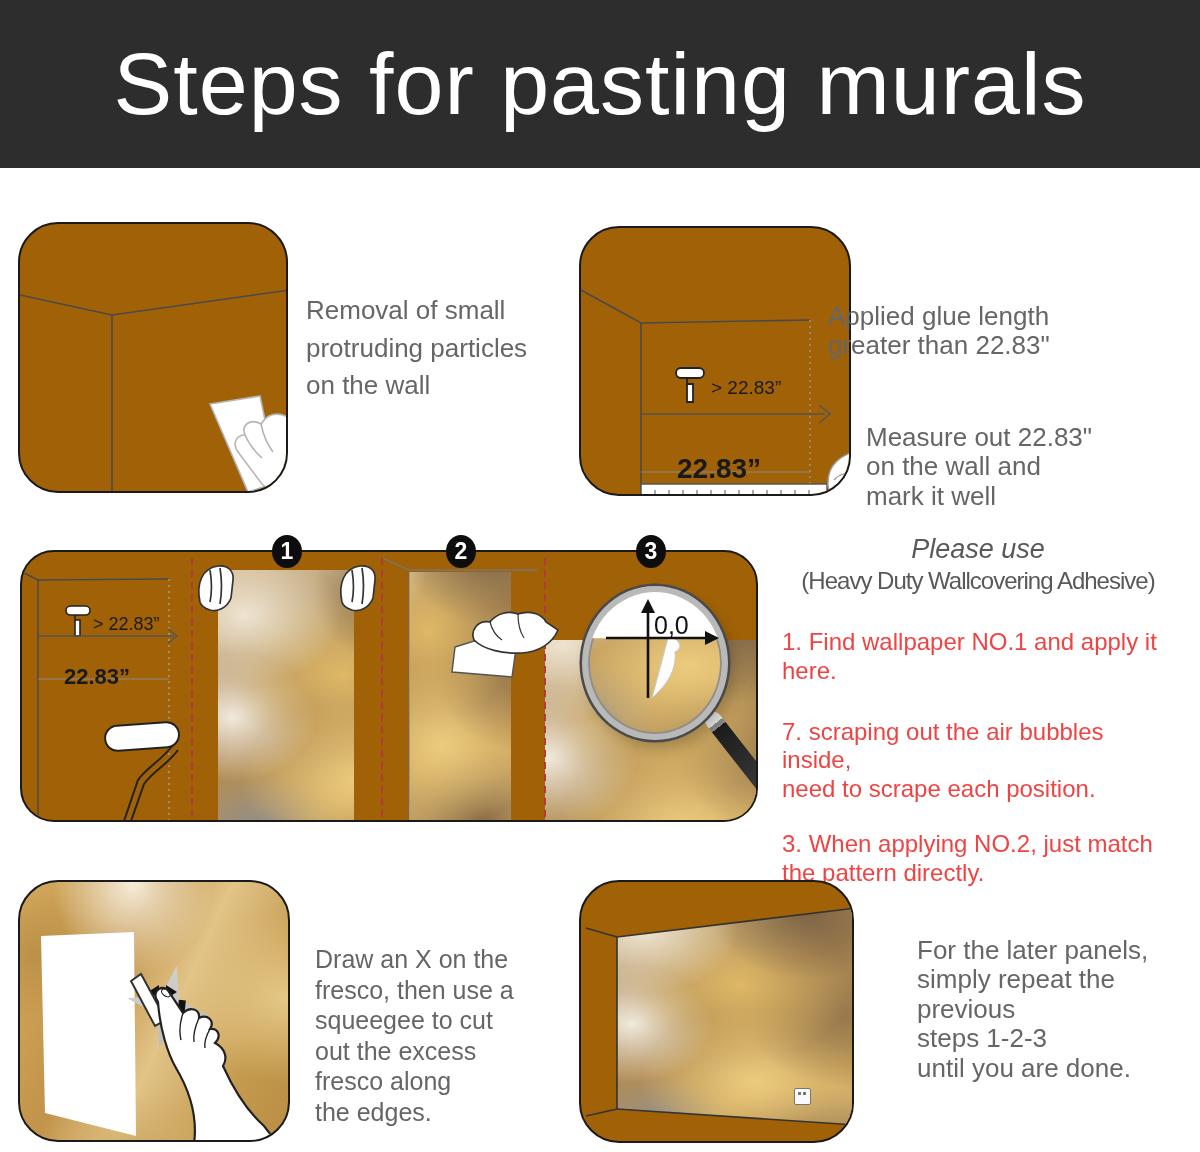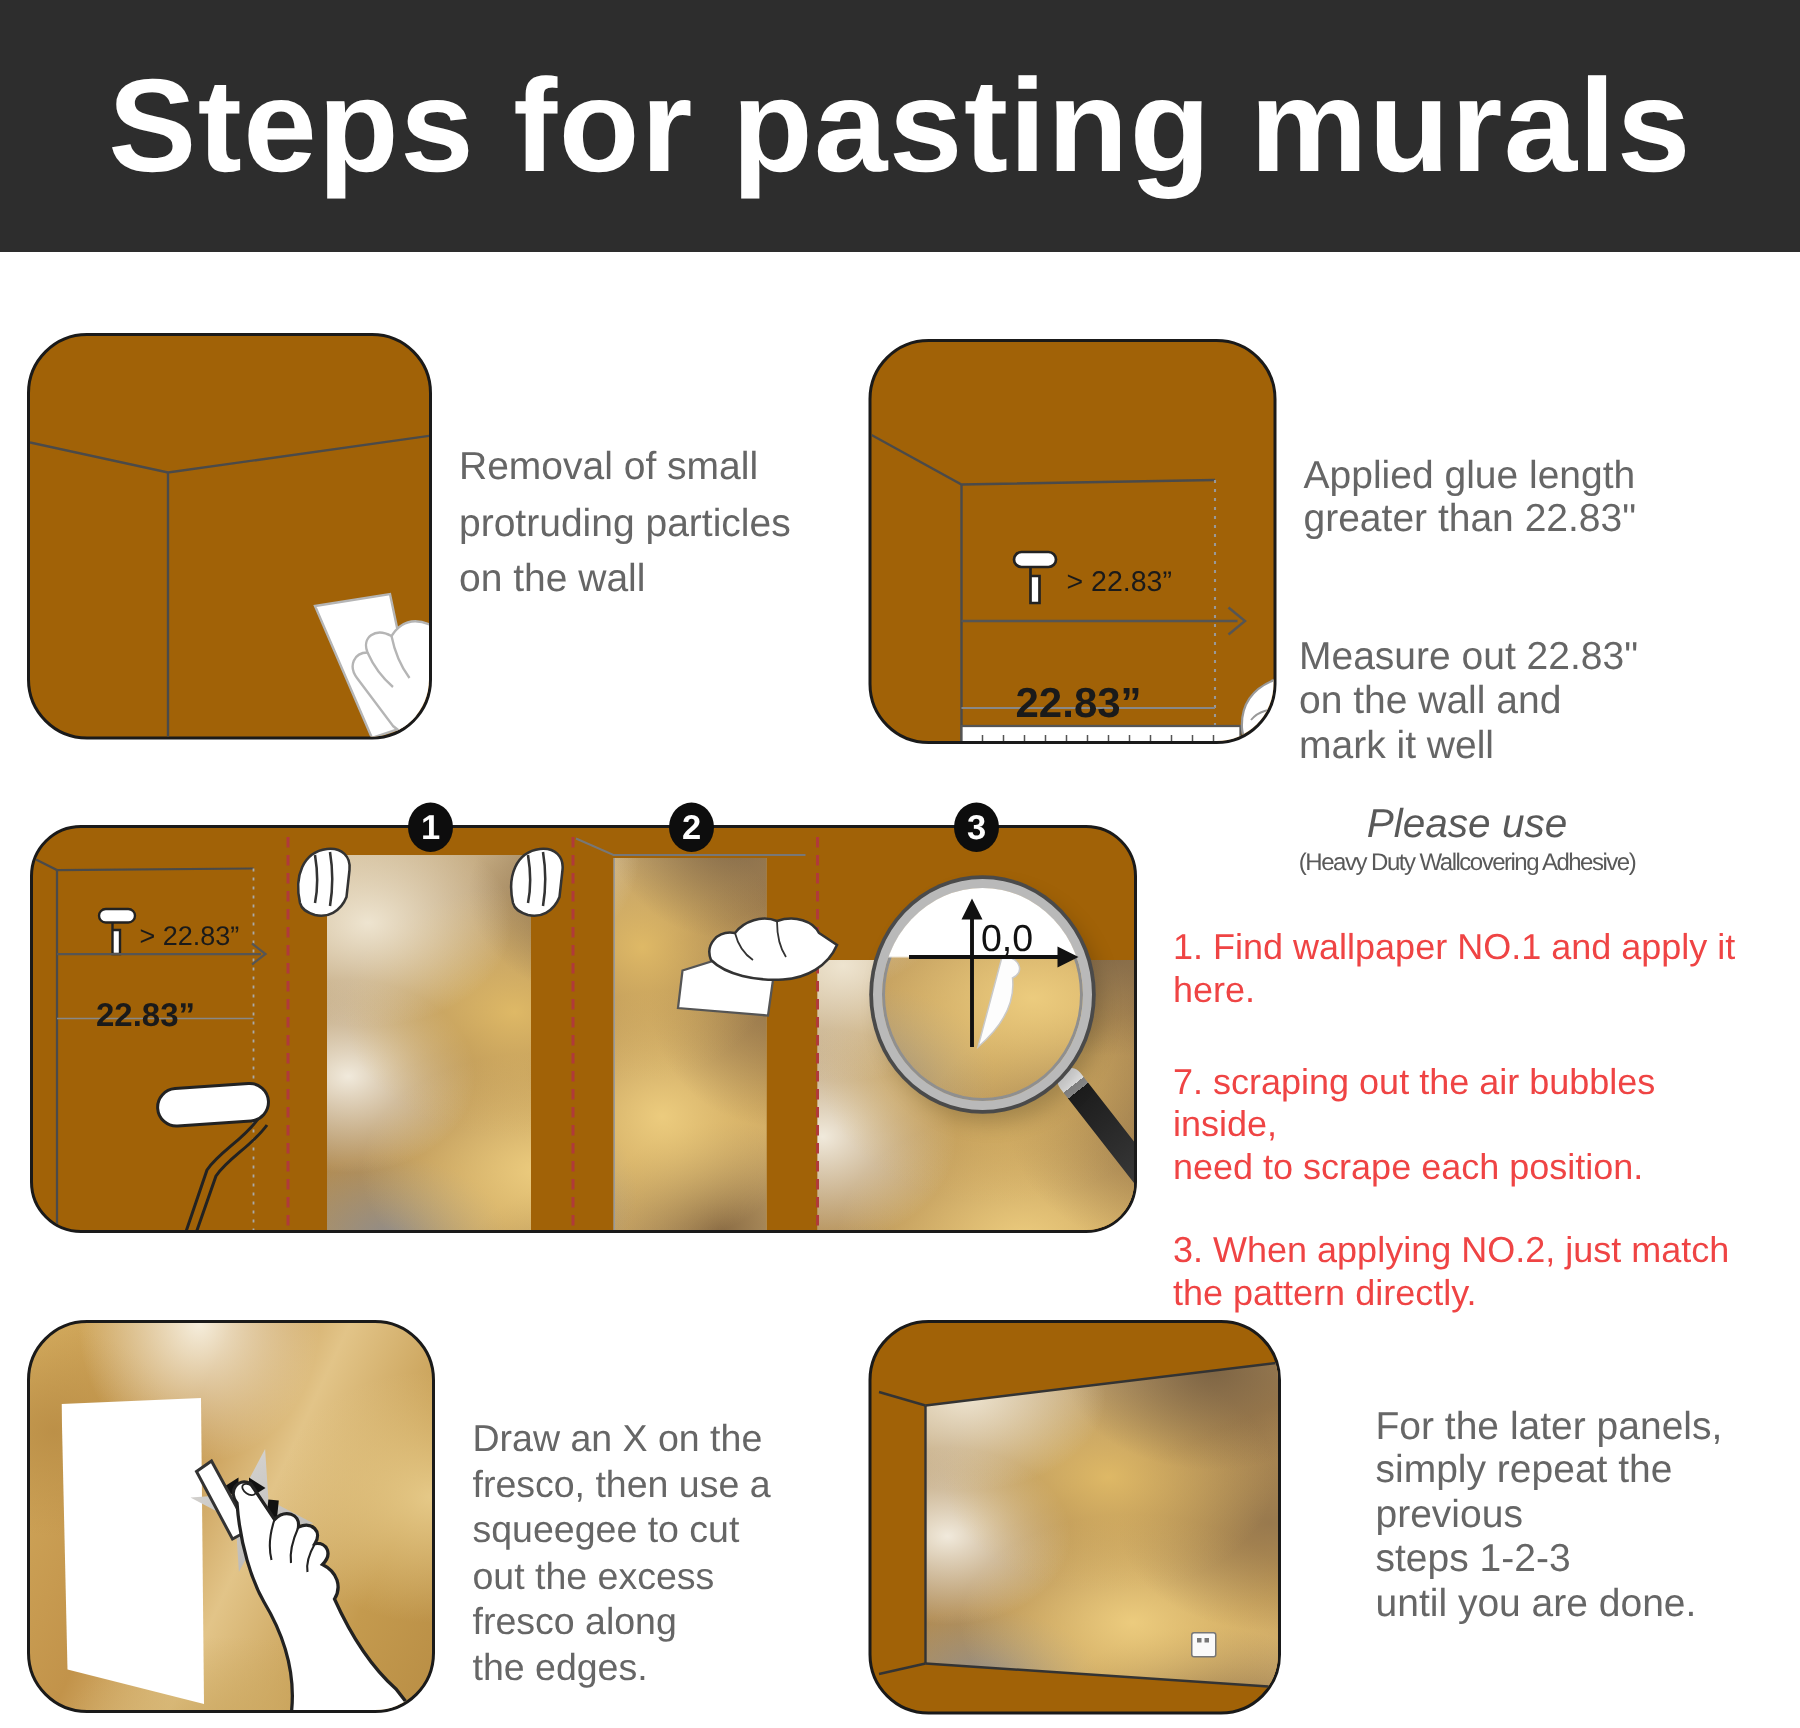--- a/index.html
+++ b/index.html
@@ -1,40 +1,40 @@
 <!DOCTYPE html>
 <html><head>
 <meta charset="utf-8">
 <style>
   html,body{margin:0;padding:0;background:#fff;}
   #canvas{position:relative;width:1200px;height:1152px;background:#fff;overflow:hidden;
           font-family:"Liberation Sans",sans-serif;}
   
   .banner{position:absolute;left:0;top:0;width:1200px;height:168px;background:#2d2d2d;
           display:flex;align-items:center;justify-content:center;}
-  .banner h1{margin:0;color:#fff;font-size:88px;font-weight:bold;letter-spacing:1px;}
+  .banner h1{margin:0;color:#fff;font-size:88px;font-weight:normal;letter-spacing:1px;}
   
   .stepbox{position:absolute;background:#a16207;border:2.5px solid #1a1a1a;border-radius:40px;
            overflow:hidden;box-sizing:border-box;}
   .box-a{left:18px;top:222px;width:270px;height:271px;}
   .box-b{left:579px;top:226px;width:272px;height:270px;}
   .box-mid{left:20px;top:550px;width:738px;height:272px;border-radius:34px;}
   .box-d{left:18px;top:880px;width:272px;height:262px;}
   .box-e{left:579px;top:880px;width:275px;height:263px;}
   
   .caption{position:absolute;color:#666;white-space:pre-line;}
   .cap-a{left:306px;top:266px;font-size:26px;line-height:1.45;}
-  .cap-b1{left:869px;top:276px;font-size:26px;line-height:1.13;}
+  .cap-b1{left:828px;top:276px;font-size:26px;line-height:1.13;}
   .cap-b2{left:866px;top:397px;font-size:26px;line-height:1.13;}
   .cap-d{left:315px;top:920px;font-size:25px;line-height:1.22;margin-top:24px;}
   .cap-e{left:873px;top:910px;font-size:26px;line-height:1.13;margin-left:44px;}
   
   .adhesive{position:absolute;left:782px;top:534px;width:392px;color:#595959;}
   .adhesive .h1{text-align:center;font-size:27px;margin:0;font-style:italic;}
-  .adhesive .h2{text-align:center;font-size:16px;letter-spacing:-1px;margin:2px 0 0 0;}
+  .adhesive .h2{text-align:center;font-size:24px;letter-spacing:-1px;margin:2px 0 0 0;}
   .adhesive .item{font-size:24px;color:#ef4444;line-height:1.2;white-space:pre-line;margin:0;}
   .adhesive .i1{margin-top:33px;}
   .adhesive .i2{margin-top:32px;}
   .adhesive .i3{margin-top:26px;}
   
   .badge{position:absolute;width:30px;height:33px;background:#0d0d0d;border-radius:50%;
          color:#fff;font-size:23px;font-weight:bold;display:flex;align-items:center;
          justify-content:center;z-index:30;}
   
   .tex{background-color:#b99a63;background-image:

